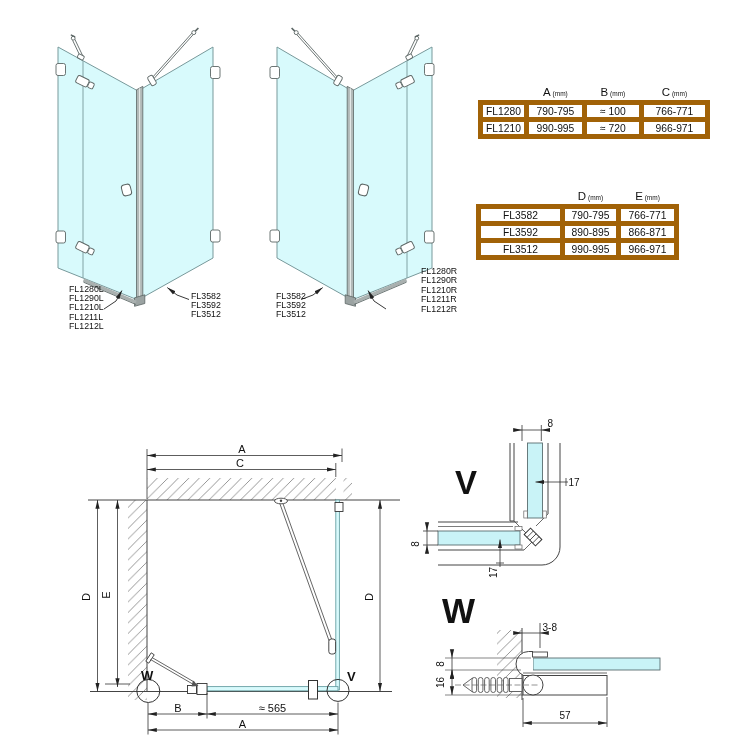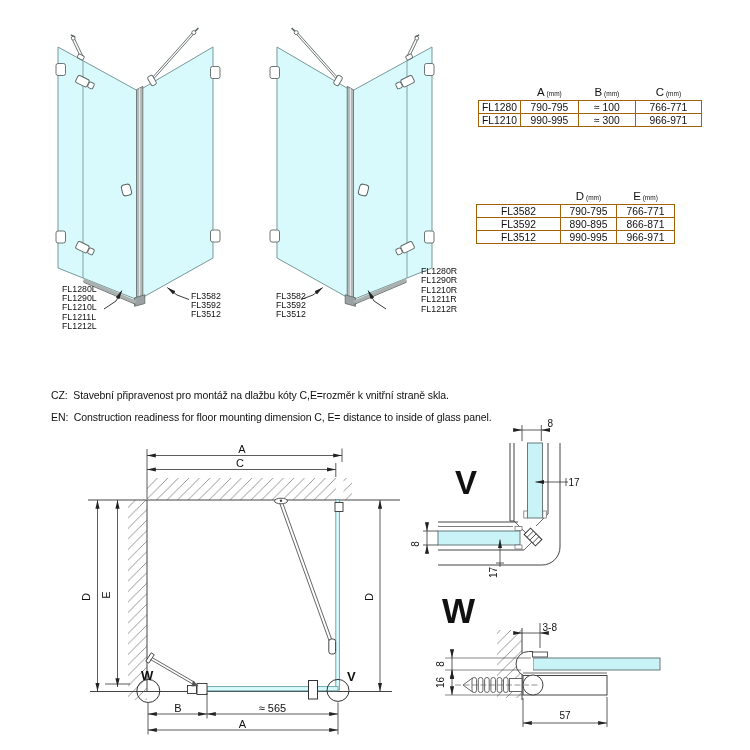--- a/index.html
+++ b/index.html
@@ -4,21 +4,21 @@
 <style>
   html,body{margin:0;padding:0;background:#fff;}
   .page{position:relative;width:750px;height:750px;background:#fff;overflow:hidden;
         font-family:"Liberation Sans", sans-serif;color:#111;}
   svg{position:absolute;overflow:visible;}
   .codes{position:absolute;font-size:8.8px;line-height:9.4px;color:#111;letter-spacing:0;}
   .dimtable{position:absolute;border-collapse:collapse;font-size:10.3px;color:#111;}
   .dimtable th{border:none;font-weight:normal;padding:0 0 2px 0;text-align:center;}
   .dimtable th .dim{font-size:11.5px;}
   .dimtable th .unit{font-size:6.5px;}
-  .dimtable td{border:1px solid #a16207;height:12px;padding:0 3px;text-align:center;white-space:nowrap;}
+  .dimtable td{border:5px solid #a16207;height:12px;padding:0 3px;text-align:center;white-space:nowrap;}
   .note{position:absolute;font-size:10.5px;color:#111;white-space:pre;letter-spacing:-0.1px;}
   text{font-family:"Liberation Sans", sans-serif;fill:#111;}
   .dimtxt{font-size:11px;}
   .dimtxt-sm{font-size:10px;}
   .detail-letter{font-size:33px;font-weight:600;}
 </style>
 </head>
 <body>
 
 <div class="page">
@@ -76,21 +76,21 @@
       </g>
       <path d="M64,291 L76,283 L81.9,272.6" fill="none" stroke="#222" stroke-width="0.9" marker-end="url(#arr)"></path>
       <path d="M149,281.5 L137,277 L127.3,269.6" fill="none" stroke="#222" stroke-width="0.9" marker-end="url(#arr)"></path>
     </g>
   </svg>
 
   <svg style="left:240px;top:18px" width="210" height="335" viewBox="0 0 210 335">
     <use href="#g-enc" transform="translate(210,0) scale(-1,1)"></use>
   </svg>
 
-  <div class="codes" style="left:62px;top:284.5px">
+  <div class="codes" style="left:69px;top:284.5px">
     <div>FL1280L</div>
     <div>FL1290L</div>
     <div>FL1210L</div>
     <div>FL1211L</div>
     <div>FL1212L</div>
   </div>
   <div class="codes" style="left:191px;top:291.5px">
     <div>FL3582</div>
     <div>FL3592</div>
     <div>FL3512</div>
@@ -126,21 +126,21 @@
     <tbody>
       <tr>
           <td>FL1280</td>
           <td>790-795</td>
           <td>≈ 100</td>
           <td>766-771</td>
         </tr>
       <tr>
           <td>FL1210</td>
           <td>990-995</td>
-          <td>≈ 300</td>
+          <td>≈ 720</td>
           <td>966-971</td>
         </tr>
     </tbody>
   </table>
 
   <table class="dimtable" style="left:476px;top:190px">
     <colgroup>
         <col style="width:84px">
         <col style="width:56px">
         <col style="width:58px">
@@ -164,22 +164,20 @@
           <td>866-871</td>
         </tr>
       <tr>
           <td>FL3512</td>
           <td>990-995</td>
           <td>966-971</td>
         </tr>
     </tbody>
   </table>
 
-  <div class="note" style="left:51px;top:389px">CZ:  Stavební připravenost pro montáž na dlažbu kóty C,E=rozměr k vnitřní straně skla.</div>
-  <div class="note" style="left:51px;top:411px">EN:  Construction readiness for floor mounting dimension C, E= distance to inside of glass panel.</div>
 
   <svg style="left:80px;top:440px" width="330" height="305" viewBox="0 0 330 305">
     <g>
       <rect x="67" y="38" width="189" height="22" fill="url(#hatch)"></rect>
       <rect x="263.5" y="38" width="8.5" height="22" fill="url(#hatch)"></rect>
       <rect x="48" y="60" width="19" height="200" fill="url(#hatch)"></rect>
       <line x1="8" y1="60" x2="320" y2="60" stroke="#444" stroke-width="1"></line>
       <line x1="67" y1="60" x2="67" y2="251" stroke="#444" stroke-width="1"></line>
       <line x1="10" y1="251.5" x2="312" y2="251.5" stroke="#444" stroke-width="1"></line>
     </g>

